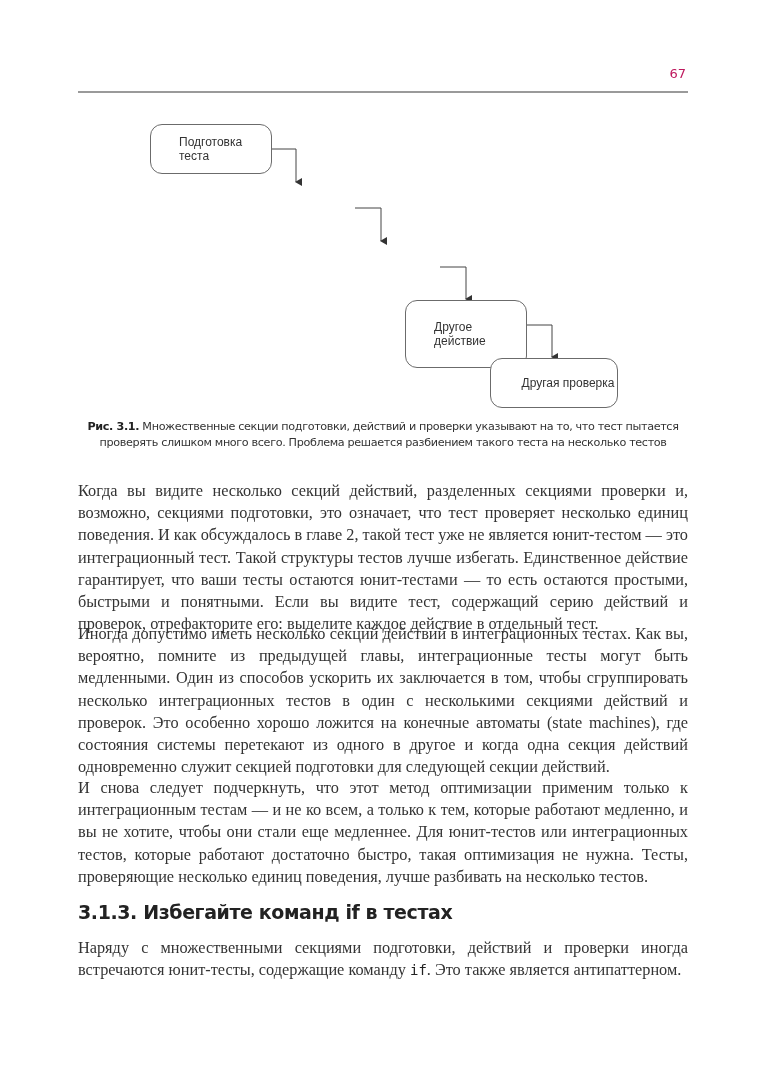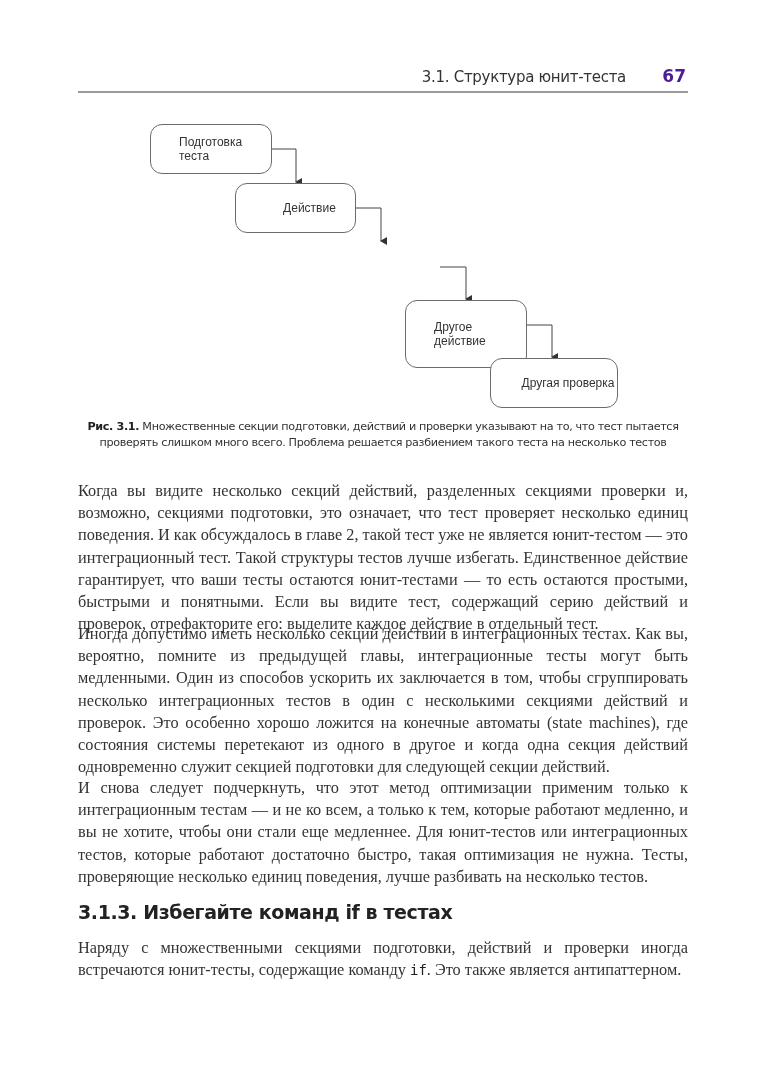--- a/index.html
+++ b/index.html
@@ -9,21 +9,21 @@
     }
     .running-head {
       position:absolute; left:78px; top:66px; width:610px; height:22px;
       font-family:"DejaVu Sans", sans-serif;
     }
     .running-head .title {
       position:absolute; right:62px; top:2px; font-size:15px; color:#333;
       letter-spacing:-0.3px;
     }
     .running-head .pageno {
-      position:absolute; right:2px; top:0px; font-size:17px; font-weight:bold; color:#4c1d95;
+      position:absolute; right:2px; top:0px; font-size:13px; font-weight:normal; color:#be185d;
     }
     .head-rule {
       position:absolute; left:78px; top:91px; width:610px; height:2px; background:#9a9a9a;
     }
     .diagram { position:absolute; left:0; top:0; width:764px; height:420px; }
     .box {
       position:absolute; border:1px solid #6b6b6b; border-radius:12px; background:#fff;
       font-family:"Liberation Sans", sans-serif; font-size:12px; color:#333;
       display:flex; align-items:center; justify-content:center; box-sizing:border-box;padding-left:28px;
     }
@@ -45,44 +45,40 @@
     .section-heading {
       position:absolute; left:78px; top:901px; font-family:"DejaVu Sans", sans-serif;
       font-weight:bold; font-size:19px; color:#222; letter-spacing:-0.4px;
     }
     code { font-family:"DejaVu Sans Mono", monospace; font-size:14px; color:#222; }
   </style>
 </head>
 <body>
 
 <div class="running-head">
-  <span class="title">3.1. Структура юнит-теста</span>
   <span class="pageno">67</span>
 </div>
 <div class="head-rule"></div>
 
 <div class="diagram">
   <svg width="764" height="420" style="position:absolute;left:0;top:0;">
     <defs>
       <marker id="ah" markerWidth="8" markerHeight="8" refX="4" refY="6" orient="auto" markerUnits="userSpaceOnUse">
         <path d="M0,0 L8,0 L4,7 z" fill="#333"></path>
       </marker>
     </defs>
     <g fill="none" stroke="#444" stroke-width="1">
       <path d="M271,149 H296 V182" marker-end="url(#ah)"></path>
       <path d="M355,208 H381 V241" marker-end="url(#ah)"></path>
       <path d="M440,267 H466 V299" marker-end="url(#ah)"></path>
       <path d="M526,325 H552 V357" marker-end="url(#ah)"></path>
     </g>
   </svg>
   <div class="box" style="left:150px;top:124px;width:122px;height:50px;">
     <span>Подготовка теста</span>
-  </div>
-  <div class="box" style="left:235px;top:183px;width:121px;height:50px;">
-    <span>Действие</span>
   </div>
   <div class="box" style="left:405px;top:300px;width:122px;height:68px;">
     <span>Другое действие</span>
   </div>
   <div class="box" style="left:490px;top:358px;width:128px;height:50px;">
     <span>Другая проверка</span>
   </div>
 </div>
 
 <div class="caption">

